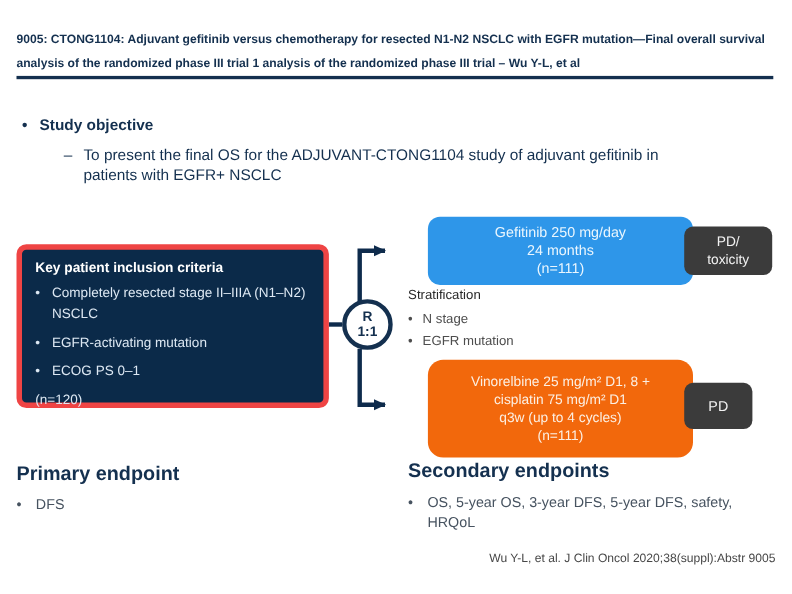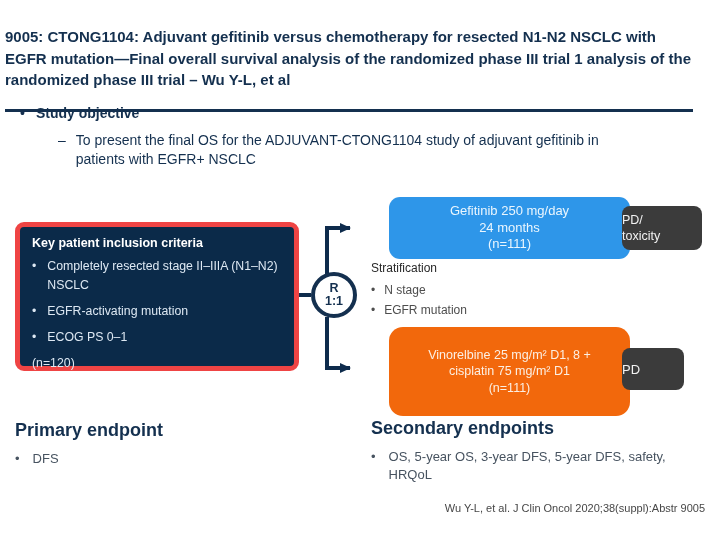--- a/index.html
+++ b/index.html
@@ -1,23 +1,23 @@
 <!DOCTYPE html>
 <html style="--navy: #14304F; --box-navy: #0B2A49; --arm-blue: #2E96E9; --arm-orange: #F2680C; --outcome-gray: #3B3B3B;"><head>
 <meta charset="utf-8">
 <style>
   html,body{margin:0;padding:0;background:#ffffff;}
   .slide{
     position:relative;width:720px;height:540px;background:#ffffff;overflow:hidden;
     font-family:"Liberation Sans","DejaVu Sans",sans-serif;color:var(--navy,#14304F);
   }
   .title{
-    position:absolute;left:5px;top:26px;width:688px;
-    font-size:15px;font-weight:bold;line-height:21.5px;color:var(--navy,#14304F);
-    padding-bottom:18px;border-bottom:3px solid var(--navy,#14304F);
+    position:absolute;left:15px;top:26px;width:688px;
+    font-size:11px;font-weight:bold;line-height:21.5px;color:var(--navy,#14304F);
+    padding-bottom:0;border-bottom:3px solid var(--navy,#14304F);
   }
   .objective{position:absolute;left:20px;top:105px;width:655px;}
   .obj-head{display:flex;gap:11px;font-size:14px;font-weight:bold;color:var(--navy,#14304F);}
   .obj-sub{display:flex;gap:10px;margin:10px 0 0 38px;font-size:14px;line-height:19px;color:var(--navy,#14304F);}
   .obj-sub .txt{width:575px;}
 
   .incl-box{
     position:absolute;left:15px;top:222px;width:284px;height:149px;box-sizing:border-box;
     background:var(--box-navy,#0B2A49);border:5px solid #ef4444;border-radius:9px;
     padding:9px 10px 0 12px;color:#DDE8F3;
@@ -37,21 +37,21 @@
     position:absolute;left:355px;width:241px;box-sizing:border-box;
     display:flex;flex-direction:column;align-items:center;justify-content:center;text-align:center;margin-left:34px;
   }
   .arm-blue{top:197px;height:62px;background:var(--arm-blue,#2E96E9);border-radius:11px;
     font-size:13px;line-height:16.5px;color:#EAF6FE;}
   .arm-orange{top:327px;height:89px;background:var(--arm-orange,#F2680C);border-radius:14px;
     font-size:12.5px;line-height:16.2px;color:#FCEFE3;}
 
   .outcome{
     position:absolute;background:var(--outcome-gray,#3B3B3B);border-radius:8px;color:#F2F2F2;
-    display:flex;flex-direction:column;align-items:flex-start;justify-content:center;text-align:center;
+    display:flex;flex-direction:column;align-items:center;justify-content:center;text-align:center;
   }
   .outcome-top{left:622px;top:206px;width:80px;height:44px;font-size:12.5px;line-height:16px;}
   .outcome-bottom{left:622px;top:348px;width:62px;height:42px;font-size:13px;}
 
   .strat{position:absolute;left:371px;top:261px;}
   .strat-head{font-size:12px;font-weight:normal;color:#282828;margin-bottom:5px;}
   .strat-item{display:flex;gap:9px;font-size:12px;color:#4D4D4D;line-height:20px;}
 
   .ep{position:absolute;}
   .ep-primary{left:15px;top:420px;width:300px;}
@@ -135,20 +135,21 @@
     </div>
     <div class="strat-item">
       <span>•</span>
       <span>EGFR mutation</span>
     </div>
   </div>
 
   <div class="arm arm-orange">
     <span>Vinorelbine 25 mg/m² D1, 8 +</span>
     <span>cisplatin 75 mg/m² D1</span>
+    <span>q3w (up to 4 cycles)</span>
     <span>(n=111)</span>
   </div>
 
   <div class="outcome outcome-bottom">
     <span>PD</span>
   </div>
 
   <div class="ep ep-primary">
     <div class="ep-head">Primary endpoint</div>
     <div class="ep-item">

